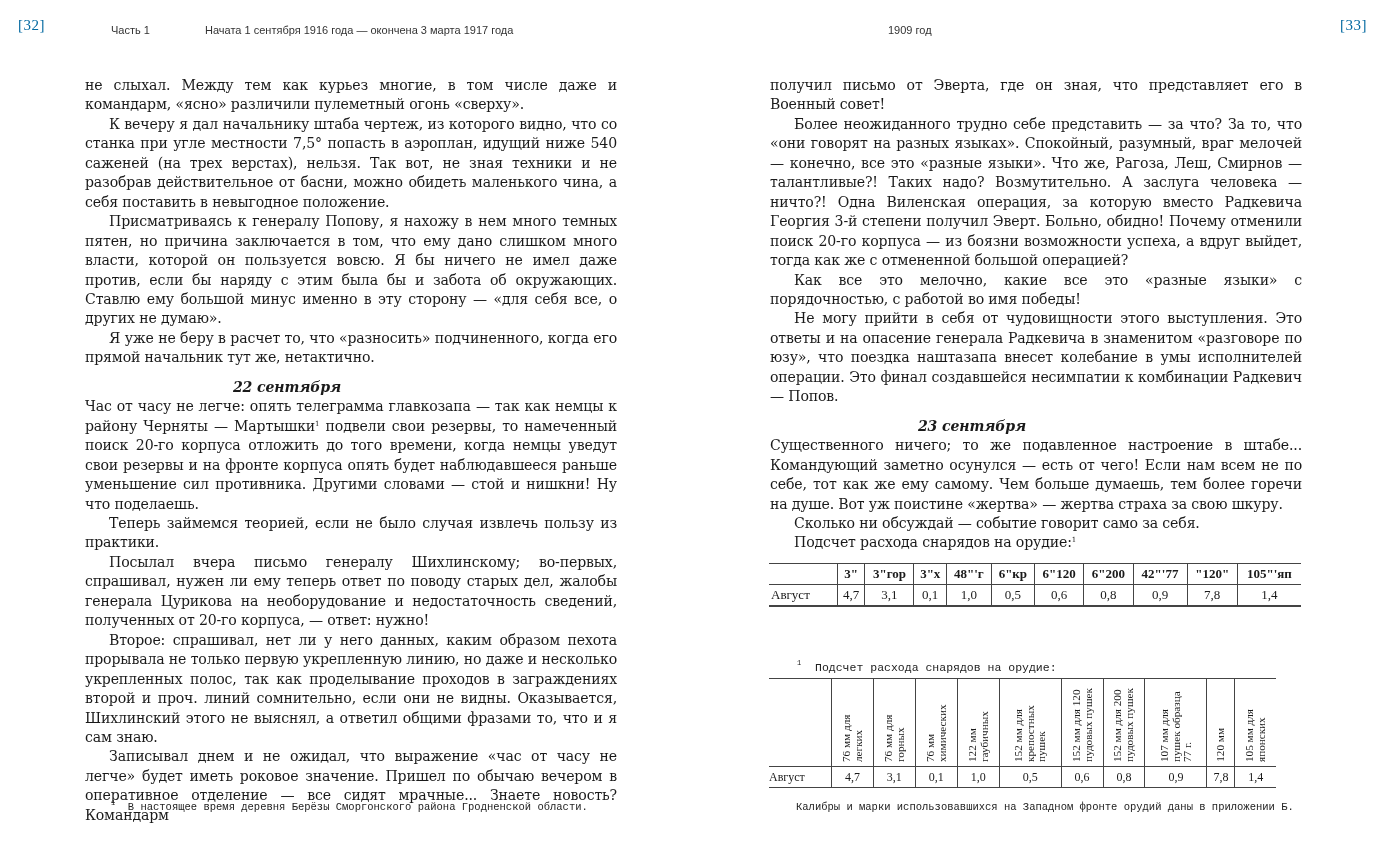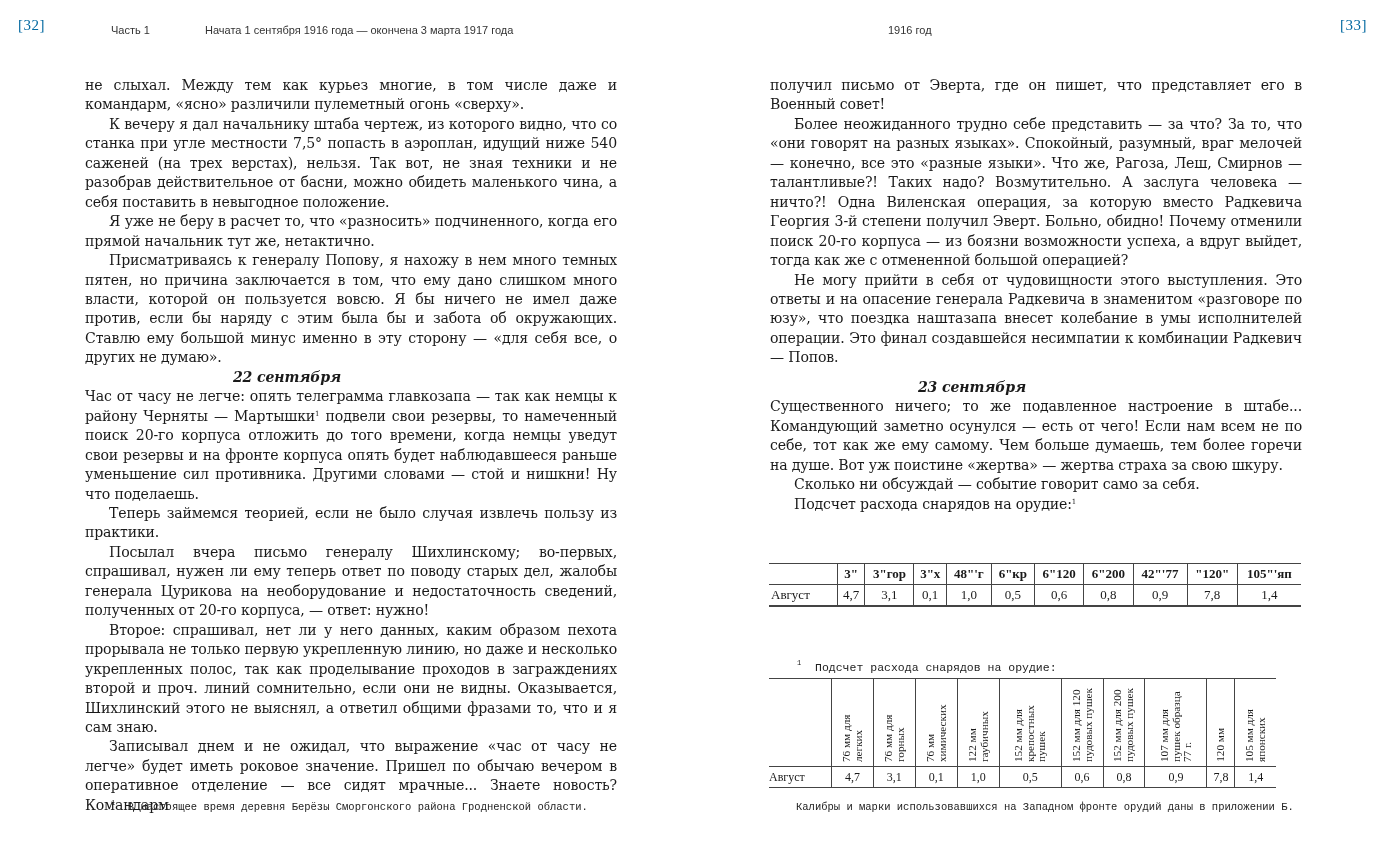--- a/index.html
+++ b/index.html
@@ -25,45 +25,46 @@
   .t2 th { border-top:1.5px solid #444; border-bottom:1px solid #444; height:85px; font-weight:normal; vertical-align:bottom; }
   .t2 td { border-bottom:1.5px solid #444; height:20px; font-size:12px; }
   .vert { writing-mode:vertical-rl; transform:rotate(180deg); text-align:left; line-height:11.5px; max-height:82px; white-space:normal; margin:2px auto; display:inline-block; }
 </style>
 </head>
 <body>
 
 <div class="page-num" style="left:18px;">[32]</div>
 <div class="run-head" style="left:111px;">Часть 1</div>
 <div class="run-head" style="left:205px;">Начата 1 сентября 1916 года — окончена 3 марта 1917 года</div>
-<div class="run-head" style="left:888px;">1916 год</div>
+<div class="run-head" style="left:888px;">1909 год</div>
 <div class="page-num" style="left:1340px;text-align:right;">[33]</div>
 
 <div class="col" style="left:85px;">
   <div id="left-before">
       <p class="noind">не слыхал. Между тем как курьез многие, в том числе даже и командарм, «ясно» различили пулеметный огонь «сверху».</p>
       <p>К вечеру я дал начальнику штаба чертеж, из которого видно, что со станка при угле местности 7,5° попасть в аэроплан, идущий ниже 540 саженей (на трех верстах), нельзя. Так вот, не зная техники и не разобрав действительное от басни, можно обидеть маленького чина, а себя поставить в невыгодное положение.</p>
+      <p>Присматриваясь к генералу Попову, я нахожу в нем много темных пятен, но причина заключается в том, что ему дано слишком много власти, которой он пользуется вовсю. Я бы ничего не имел даже против, если бы наряду с этим была бы и забота об окружающих. Ставлю ему большой минус именно в эту сторону — «для себя все, о других не думаю».</p>
       <p>Я уже не беру в расчет то, что «разносить» подчиненного, когда его прямой начальник тут же, нетактично.</p>
-      <p>Присматриваясь к генералу Попову, я нахожу в нем много темных пятен, но причина заключается в том, что ему дано слишком много власти, которой он пользуется вовсю. Я бы ничего не имел даже против, если бы наряду с этим была бы и забота об окружающих. Ставлю ему большой минус именно в эту сторону — «для себя все, о других не думаю».</p>
     </div>
-  <p class="date-head" style="padding-left:40px;width:300px;">22 сентября</p>
+  <p class="date-head" style="margin-top:10px;padding-left:40px;width:300px;">22 сентября</p>
   <p class="noind"><span>Час от часу не легче: опять телеграмма главкозапа — так как немцы к району Черняты — Мартышки</span><sup class="fn">1</sup><span> подвели свои резервы, то намеченный поиск 20-го корпуса отложить до того времени, когда немцы уведут свои резервы и на фронте корпуса опять будет наблюдавшееся раньше уменьшение сил противника. Другими словами — стой и нишкни! Ну что поделаешь.</span></p>
   <div id="left-after">
       <p>Теперь займемся теорией, если не было случая извлечь пользу из практики.</p>
       <p>Посылал вчера письмо генералу Шихлинскому; во-первых, спрашивал, нужен ли ему теперь ответ по поводу старых дел, жалобы генерала Цурикова на необорудование и недостаточность сведений, полученных от 20-го корпуса, — ответ: нужно!</p>
       <p>Второе: спрашивал, нет ли у него данных, каким образом пехота прорывала не только первую укрепленную линию, но даже и несколько укрепленных полос, так как проделывание проходов в заграждениях второй и проч. линий сомнительно, если они не видны. Оказывается, Шихлинский этого не выяснял, а ответил общими фразами то, что и я сам знаю.</p>
       <p>Записывал днем и не ожидал, что выражение «час от часу не легче» будет иметь роковое значение. Пришел по обычаю вечером в оперативное отделение — все сидят мрачные... Знаете новость? Командарм</p>
     </div>
 </div>
 <div class="footnote" style="left:111px;top:801px;"><sup class="fn">1</sup>&nbsp; <span>В настоящее время деревня Берёзы Сморгонского района Гродненской области.</span></div>
 
 <div class="col" style="left:770px;">
   <div id="right-before">
-      <p class="noind">получил письмо от Эверта, где он пишет, что представляет его в Военный совет!</p>
+      <p class="noind">получил письмо от Эверта, где он зная, что представляет его в Военный совет!</p>
       <p>Более неожиданного трудно себе представить — за что? За то, что «они говорят на разных языках». Спокойный, разумный, враг мелочей — конечно, все это «разные языки». Что же, Рагоза, Леш, Смирнов — талантливые?! Таких надо? Возмутительно. А заслуга человека — ничто?! Одна Виленская операция, за которую вместо Радкевича Георгия 3-й степени получил Эверт. Больно, обидно! Почему отменили поиск 20-го корпуса — из боязни возможности успеха, а вдруг выйдет, тогда как же с отмененной большой операцией?</p>
+      <p>Как все это мелочно, какие все это «разные языки» с порядочностью, с работой во имя победы!</p>
       <p>Не могу прийти в себя от чудовищности этого выступления. Это ответы и на опасение генерала Радкевича в знаменитом «разговоре по юзу», что поездка наштазапа внесет колебание в умы исполнителей операции. Это финал создавшейся несимпатии к комбинации Радкевич — Попов.</p>
     </div>
   <p class="date-head" style="margin-top:10px;padding-left:40px;width:300px;">23 сентября</p>
   <div id="right-after">
       <p class="noind">Существенного ничего; то же подавленное настроение в штабе... Командующий заметно осунулся — есть от чего! Если нам всем не по себе, тот как же ему самому. Чем больше думаешь, тем более горечи на душе. Вот уж поистине «жертва» — жертва страха за свою шкуру.</p>
       <p>Сколько ни обсуждай — событие говорит само за себя.</p>
     </div>
   <p><span>Подсчет расхода снарядов на орудие:</span><sup class="fn">1</sup></p>
 </div>
 

